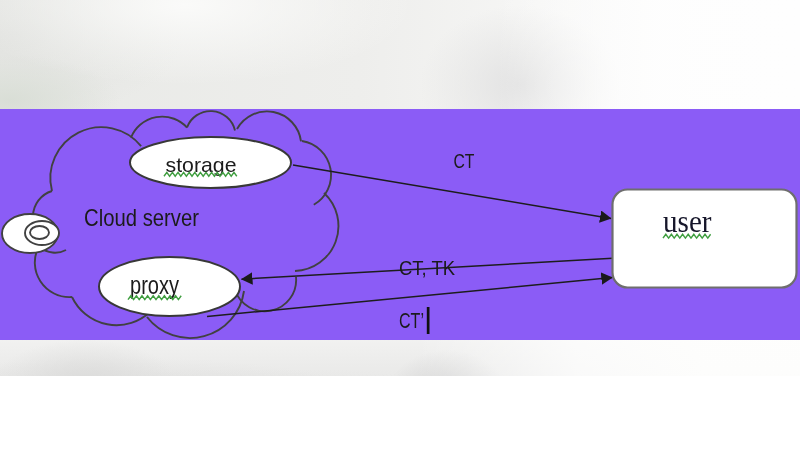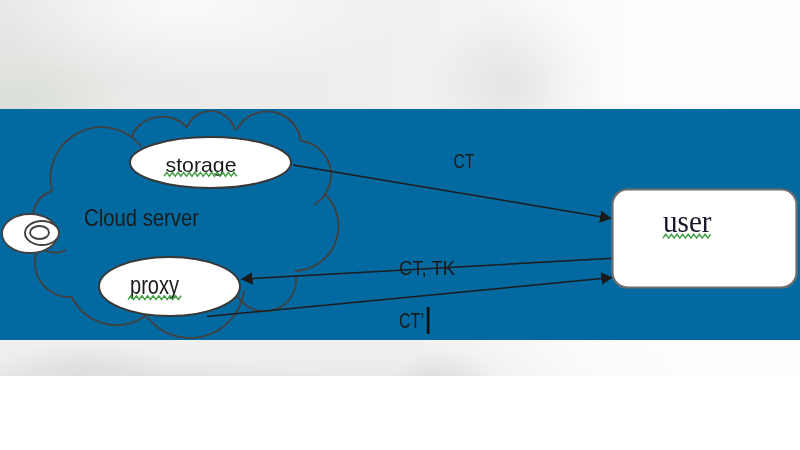--- a/index.html
+++ b/index.html
@@ -1,16 +1,16 @@
 <!DOCTYPE html>
 <html><head>
 <meta charset="utf-8">
 <style>
   html,body{margin:0;padding:0;}
-  #stage{position:relative;width:800px;height:376px;background:#0369a1;overflow:hidden;
+  #stage{position:relative;width:800px;height:376px;background:#8b5cf6;overflow:hidden;
          font-family:"Liberation Sans", sans-serif;}
   #topband{position:absolute;left:0;top:0;width:800px;height:109px;
     background:
       linear-gradient(90deg, rgba(253,253,253,0) 62%, rgba(254,254,254,0.9) 82%, #fefefe 100%),
       radial-gradient(100px 80px at 520px 85px, #e2e2e2 0%, rgba(226,226,226,0.55) 45%, rgba(226,226,226,0) 100%),
       radial-gradient(110px 45px at 10px 100px, #d9ded6 0%, rgba(217,222,214,0) 100%),
       radial-gradient(230px 80px at 185px 5px, rgba(251,251,250,0.95) 0%, rgba(251,251,250,0) 100%),
       radial-gradient(170px 85px at 15px 35px, rgba(225,226,223,0.9) 0%, rgba(225,226,223,0) 100%),
       linear-gradient(90deg, #e8e9e6 0%, #eeeeec 45%, #f7f7f6 70%, #fcfcfb 100%);
   }

